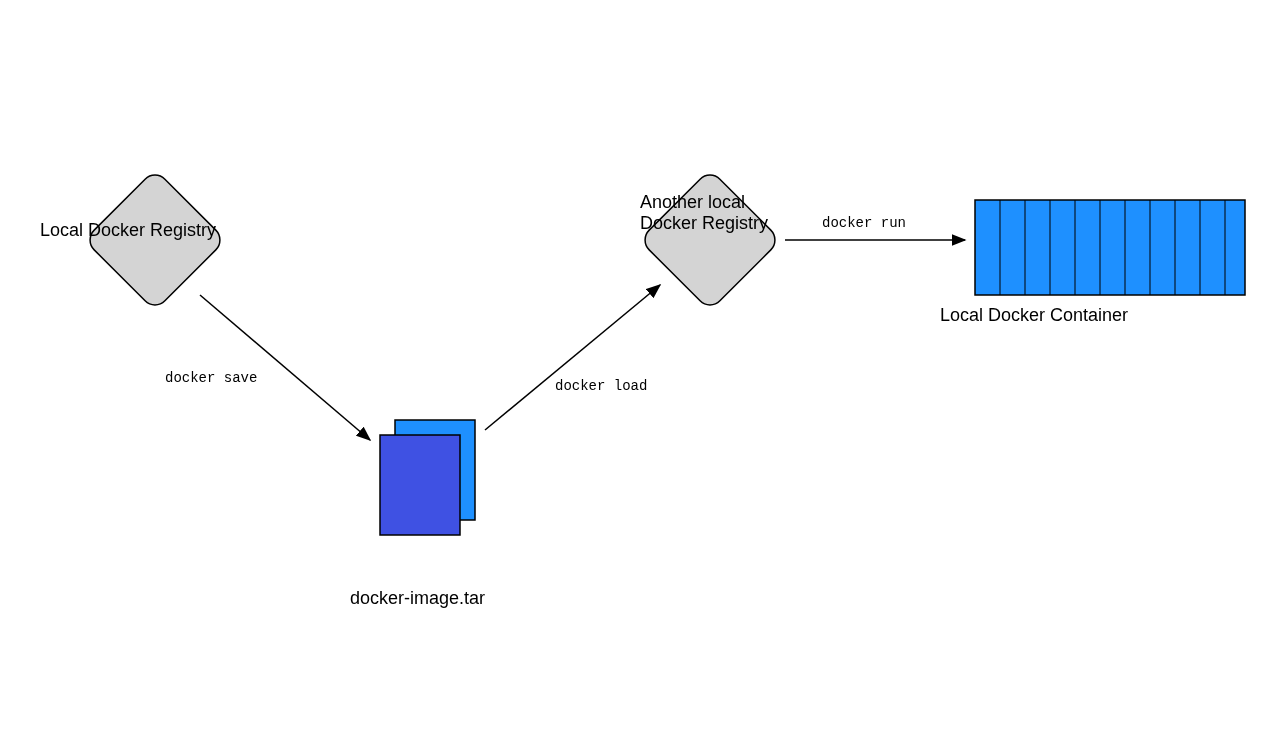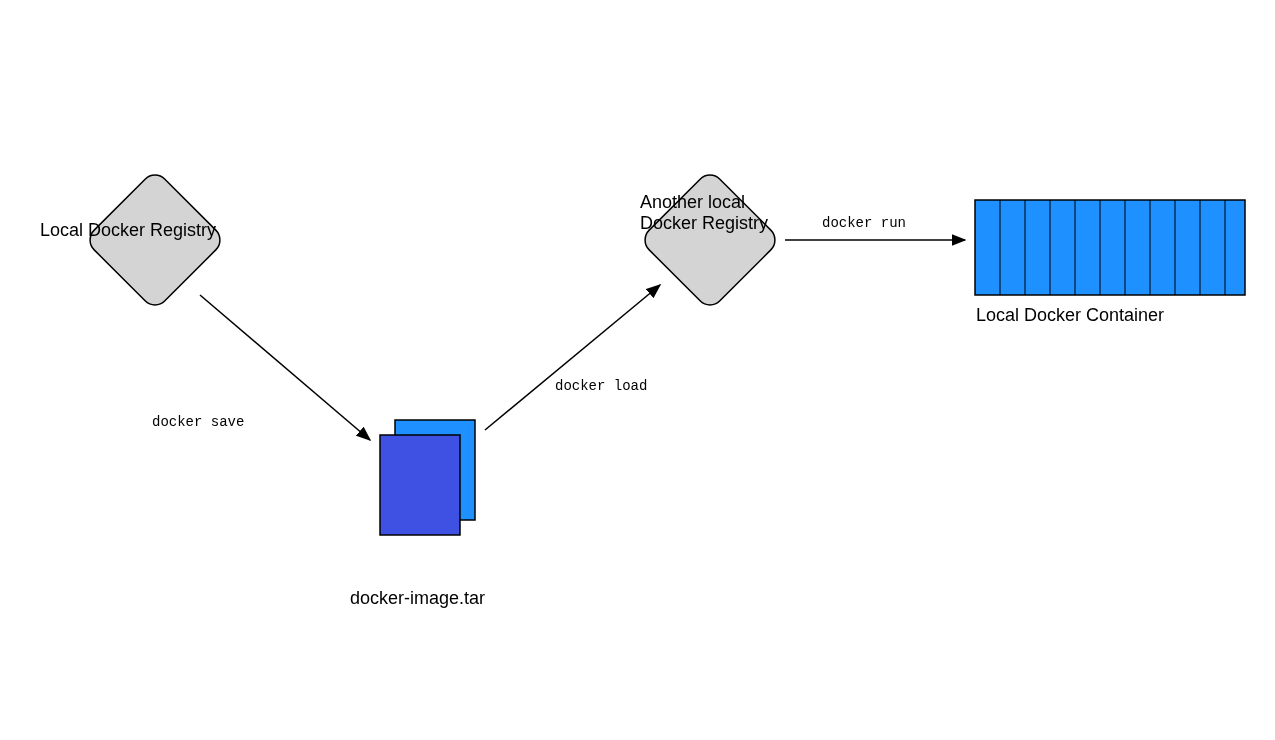--- a/index.html
+++ b/index.html
@@ -72,19 +72,19 @@
 
 <div class="label" style="left:40px; top:220px;">Local Docker Registry</div>
 
 <div class="label" style="left:640px; top:192px; text-align:left;">
   <div>Another local</div>
   <div>Docker Registry</div>
 </div>
 
 <div class="label" style="left:350px; top:570px;margin-top:18px;">docker-image.tar</div>
 
-<div class="label" style="left:976px; top:305px;">Local Docker Container</div>
+<div class="label" style="left:940px; top:305px;">Local Docker Container</div>
 
-<div class="monolabel" style="left:152px; top:370px;margin-top:44px;">docker save</div>
+<div class="monolabel" style="left:165px; top:370px;">docker save</div>
 
 <div class="monolabel" style="left:555px; top:378px;">docker load</div>
 
 <div class="monolabel" style="left:822px; top:215px;">docker run</div>
 
 </body></html>

